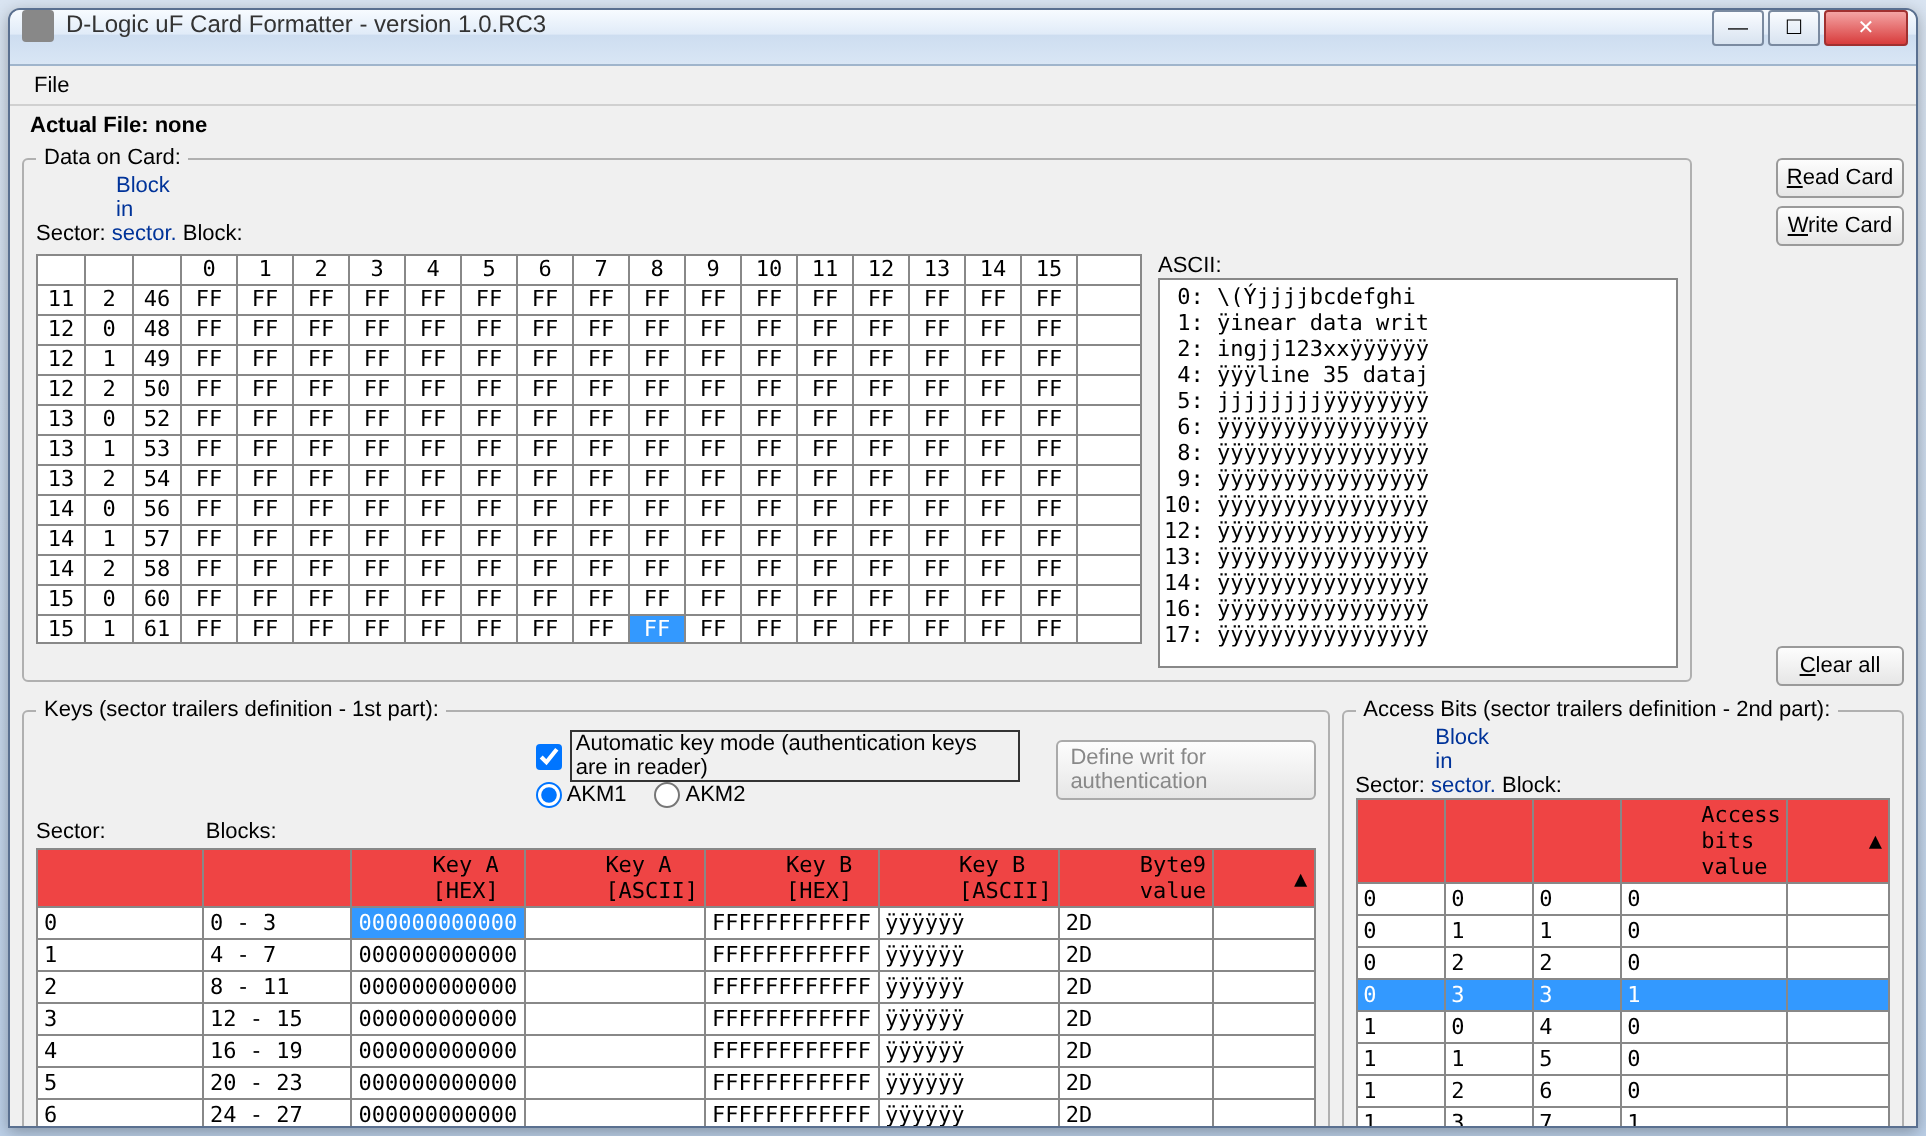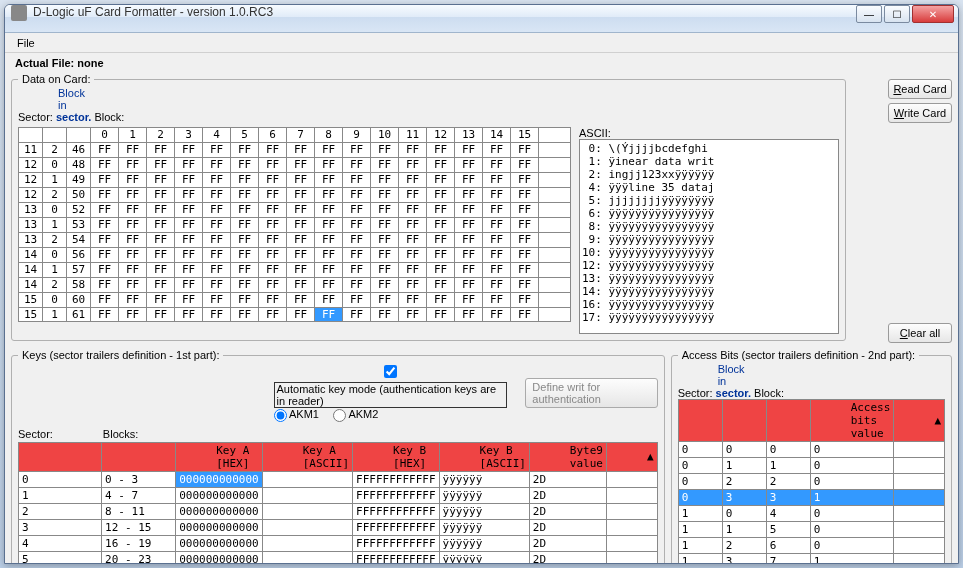--- a/index.html
+++ b/index.html
@@ -62,21 +62,21 @@
 .data-on-card { flex: 1; }
 .right-buttons { width: 100px; padding-top: 8px; display:flex; flex-direction:column; gap:4px; }
 .btn {
   background: linear-gradient(to bottom,#fdfdfd,#e6e6e6);
   border: 1px solid #9a9a9a; border-radius: 3px;
   padding: 3px 0; text-align:center; cursor:pointer;
   font-size: 11px;
   margin-left: 36px;
 }
 .block-label { color:#003399; font-size:11px; }
-.sector-label { color:#003399; font-size:11px;font-weight:bold; }
+.sector-label { color:#003399; font-size:11px; }
 .hex-area { display:flex; gap:8px; margin-top:4px; }
 .hex-grid-wrap { flex:1; }
 .hex-grid {
   border: 1px solid #888; background:#fff;
   font-family: monospace; font-size: 11px;
   height: 195px; overflow:auto;
   display:flex; flex-direction:column;
 }
 .hex-row { display:flex; border-bottom:1px solid #888; }
 .hex-cell {
@@ -104,21 +104,21 @@
 }
 .keys-table th, .keys-table td,
 .access-table th, .access-table td {
   border:1px solid #888; padding:1px 3px; text-align:left;
   height: 15px;
 }
 .keys-table th, .access-table th { font-weight:normal; background:#ef4444;padding-left:40px; }
 .sel-row { background:#3399ff; color:#fff; }
 .sel-row td { background:#3399ff; color:#fff; }
 .labels-row { display:flex; gap:50px; padding:2px 0; }
-.checkbox-row { display:flex; align-items:center; gap:4px;flex-direction:column; }
+.checkbox-row { display:flex; align-items:center; gap:4px; }
 input[type=checkbox], input[type=radio] { vertical-align:middle; }
 .btn-inline {
   background: linear-gradient(to bottom,#fdfdfd,#e6e6e6);
   border:1px solid #aaa; border-radius:3px;
   padding:2px 6px; cursor:pointer; color:#888;
 }
 .under { text-decoration: underline; }
 </style>
 </head>
 <body>

